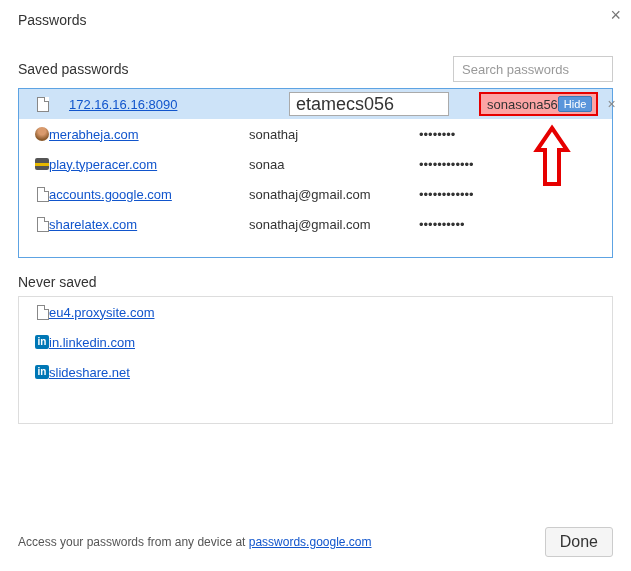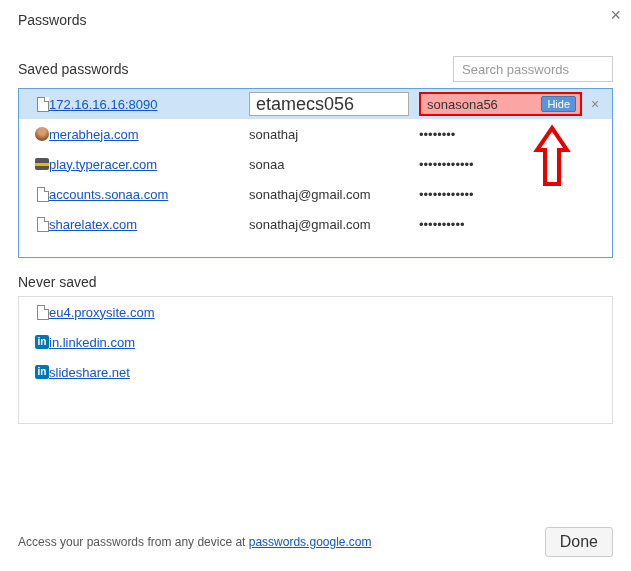--- a/index.html
+++ b/index.html
@@ -61,20 +61,21 @@
     border: 1px solid #ddd;
   }
   .row {
     display: flex;
     align-items: center;
     height: 30px;
     padding: 0 8px;
   }
   .row.selected {
     background: #cde3f8;
+    gap: 20px;
   }
   .icon-cell {
     width: 22px;
     display: flex;
     justify-content: flex-end;
     align-items: center;
     flex-shrink: 0;
   }
   .site-cell {
     width: 200px;
@@ -263,21 +264,21 @@
         </div>
       <div class="site-cell"><span class="link">play.typeracer.com</span></div>
       <div class="user-cell">sonaa</div>
       <div class="pass-cell">••••••••••••</div>
     </div>
 
     <div class="row">
       <div class="icon-cell">
           <div class="doc-icon"></div>
         </div>
-      <div class="site-cell"><span class="link">accounts.sonaa.com</span></div>
+      <div class="site-cell"><span class="link">accounts.google.com</span></div>
       <div class="user-cell">sonathaj@gmail.com</div>
       <div class="pass-cell">••••••••••••</div>
     </div>
 
     <div class="row">
       <div class="icon-cell">
           <div class="doc-icon"></div>
         </div>
       <div class="site-cell"><span class="link">sharelatex.com</span></div>
       <div class="user-cell">sonathaj@gmail.com</div>

